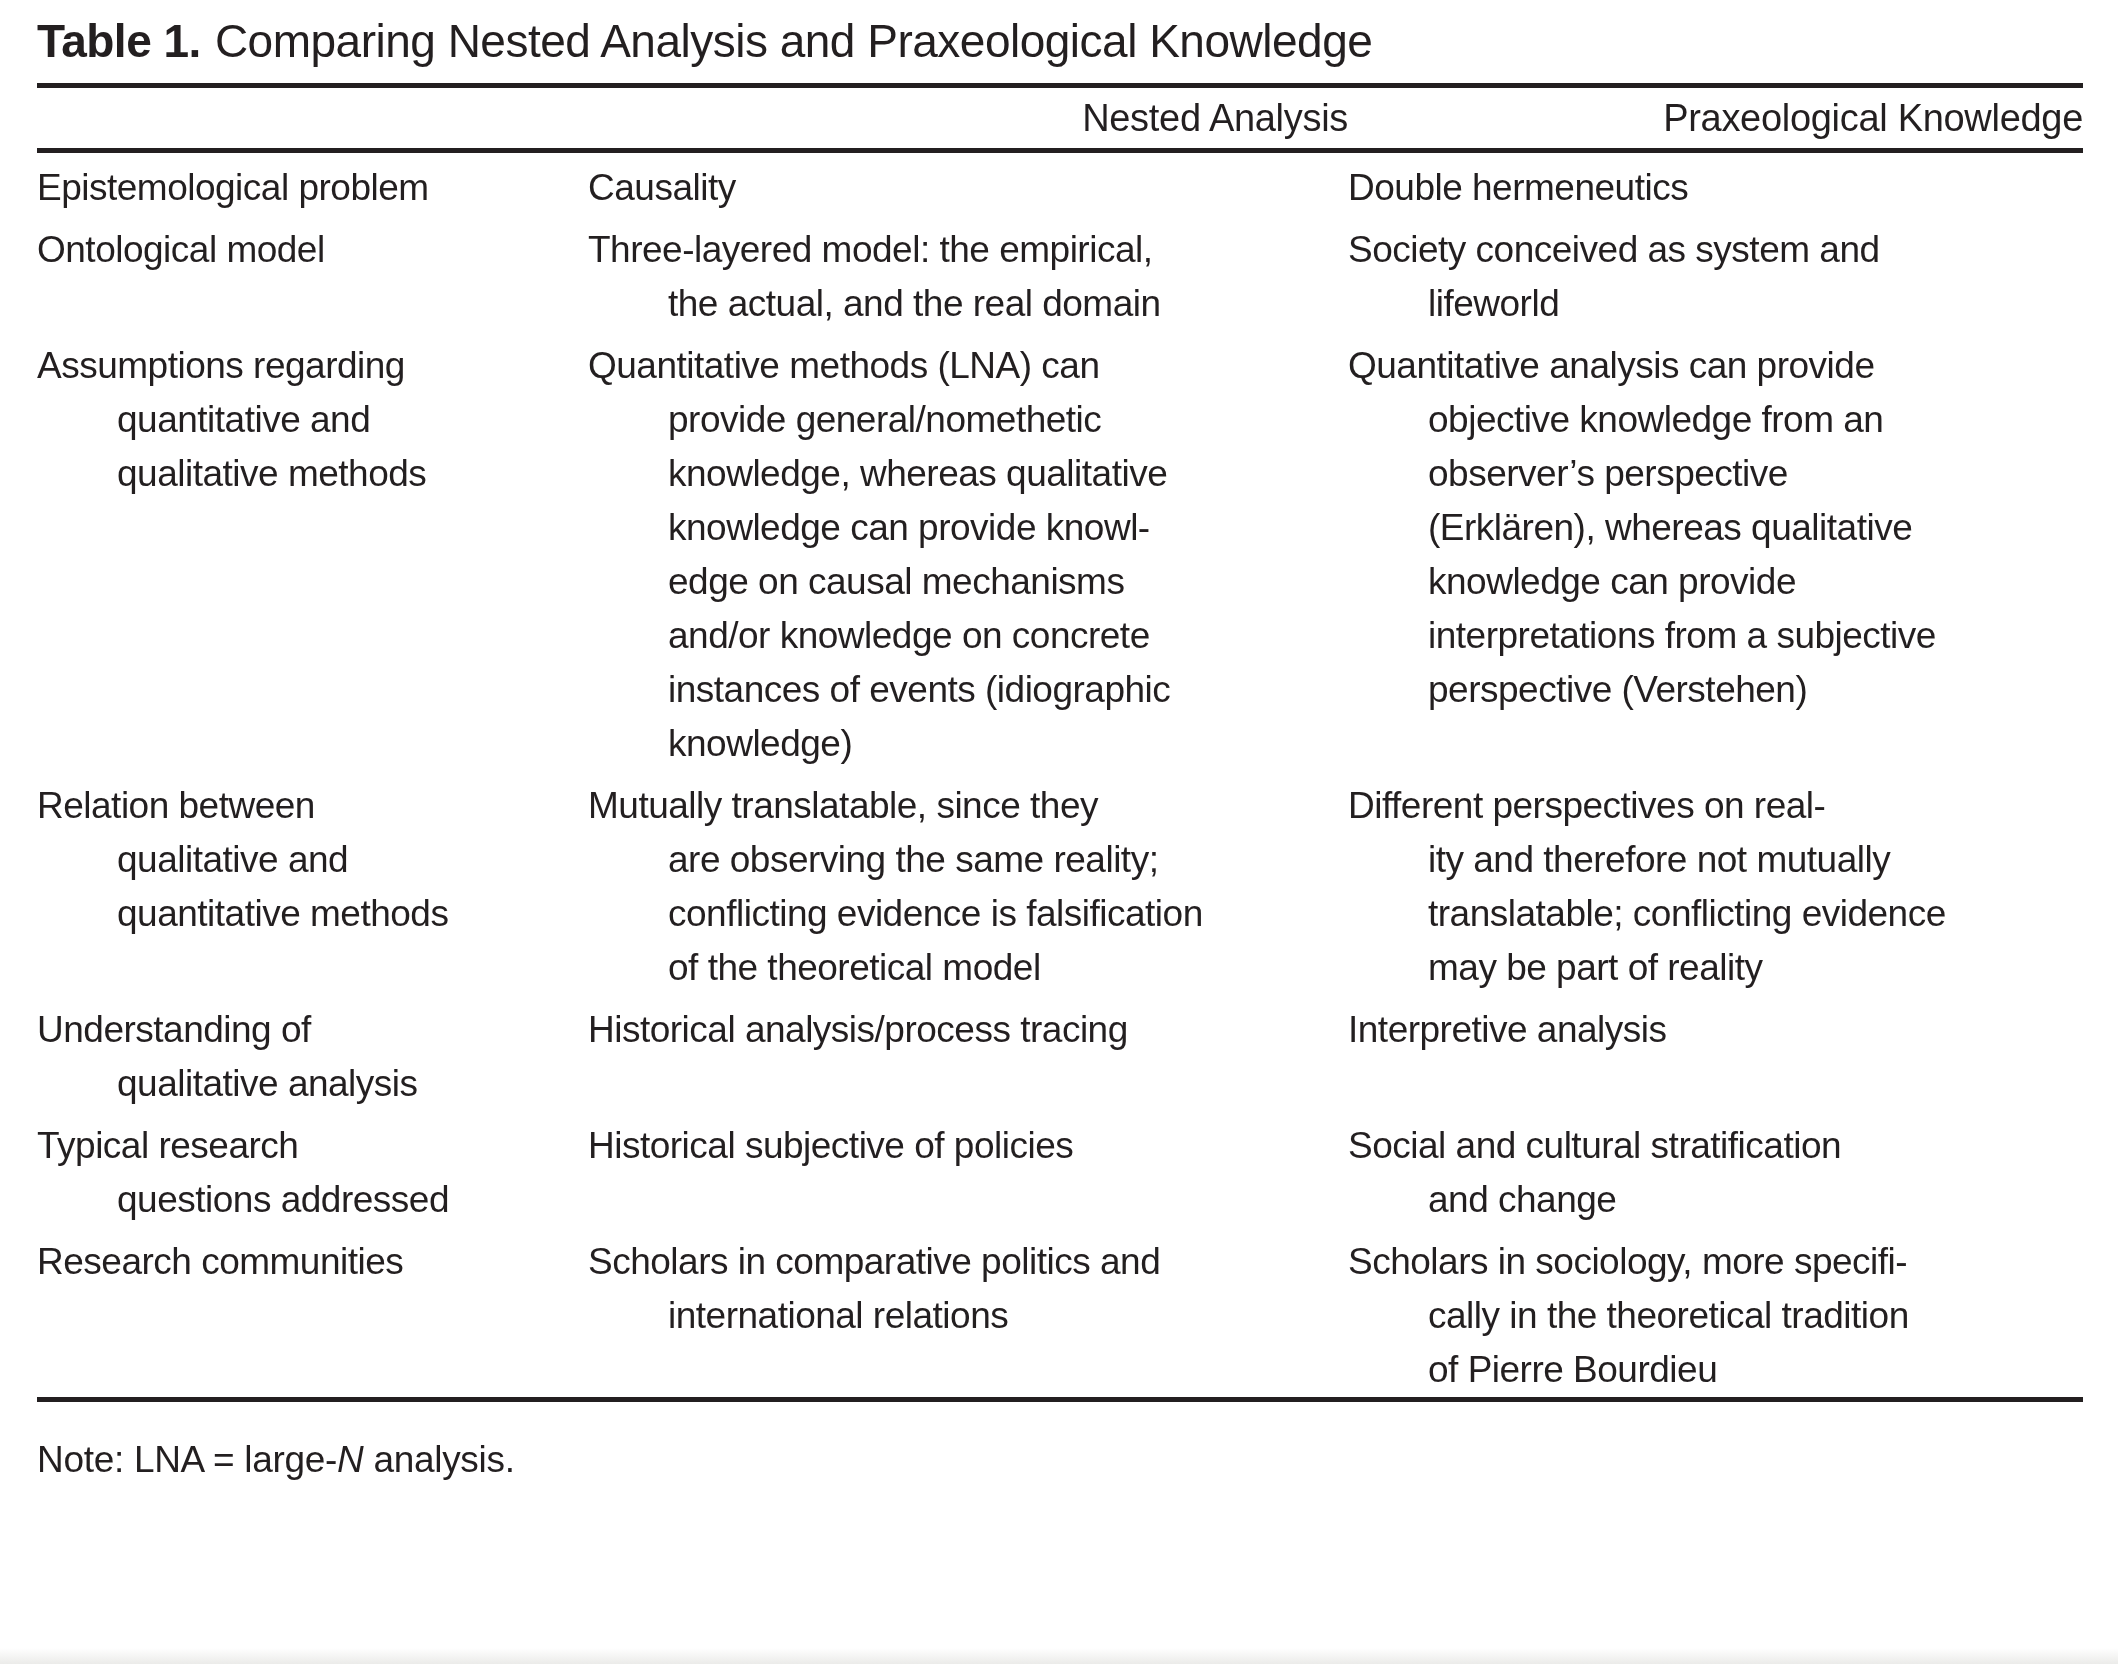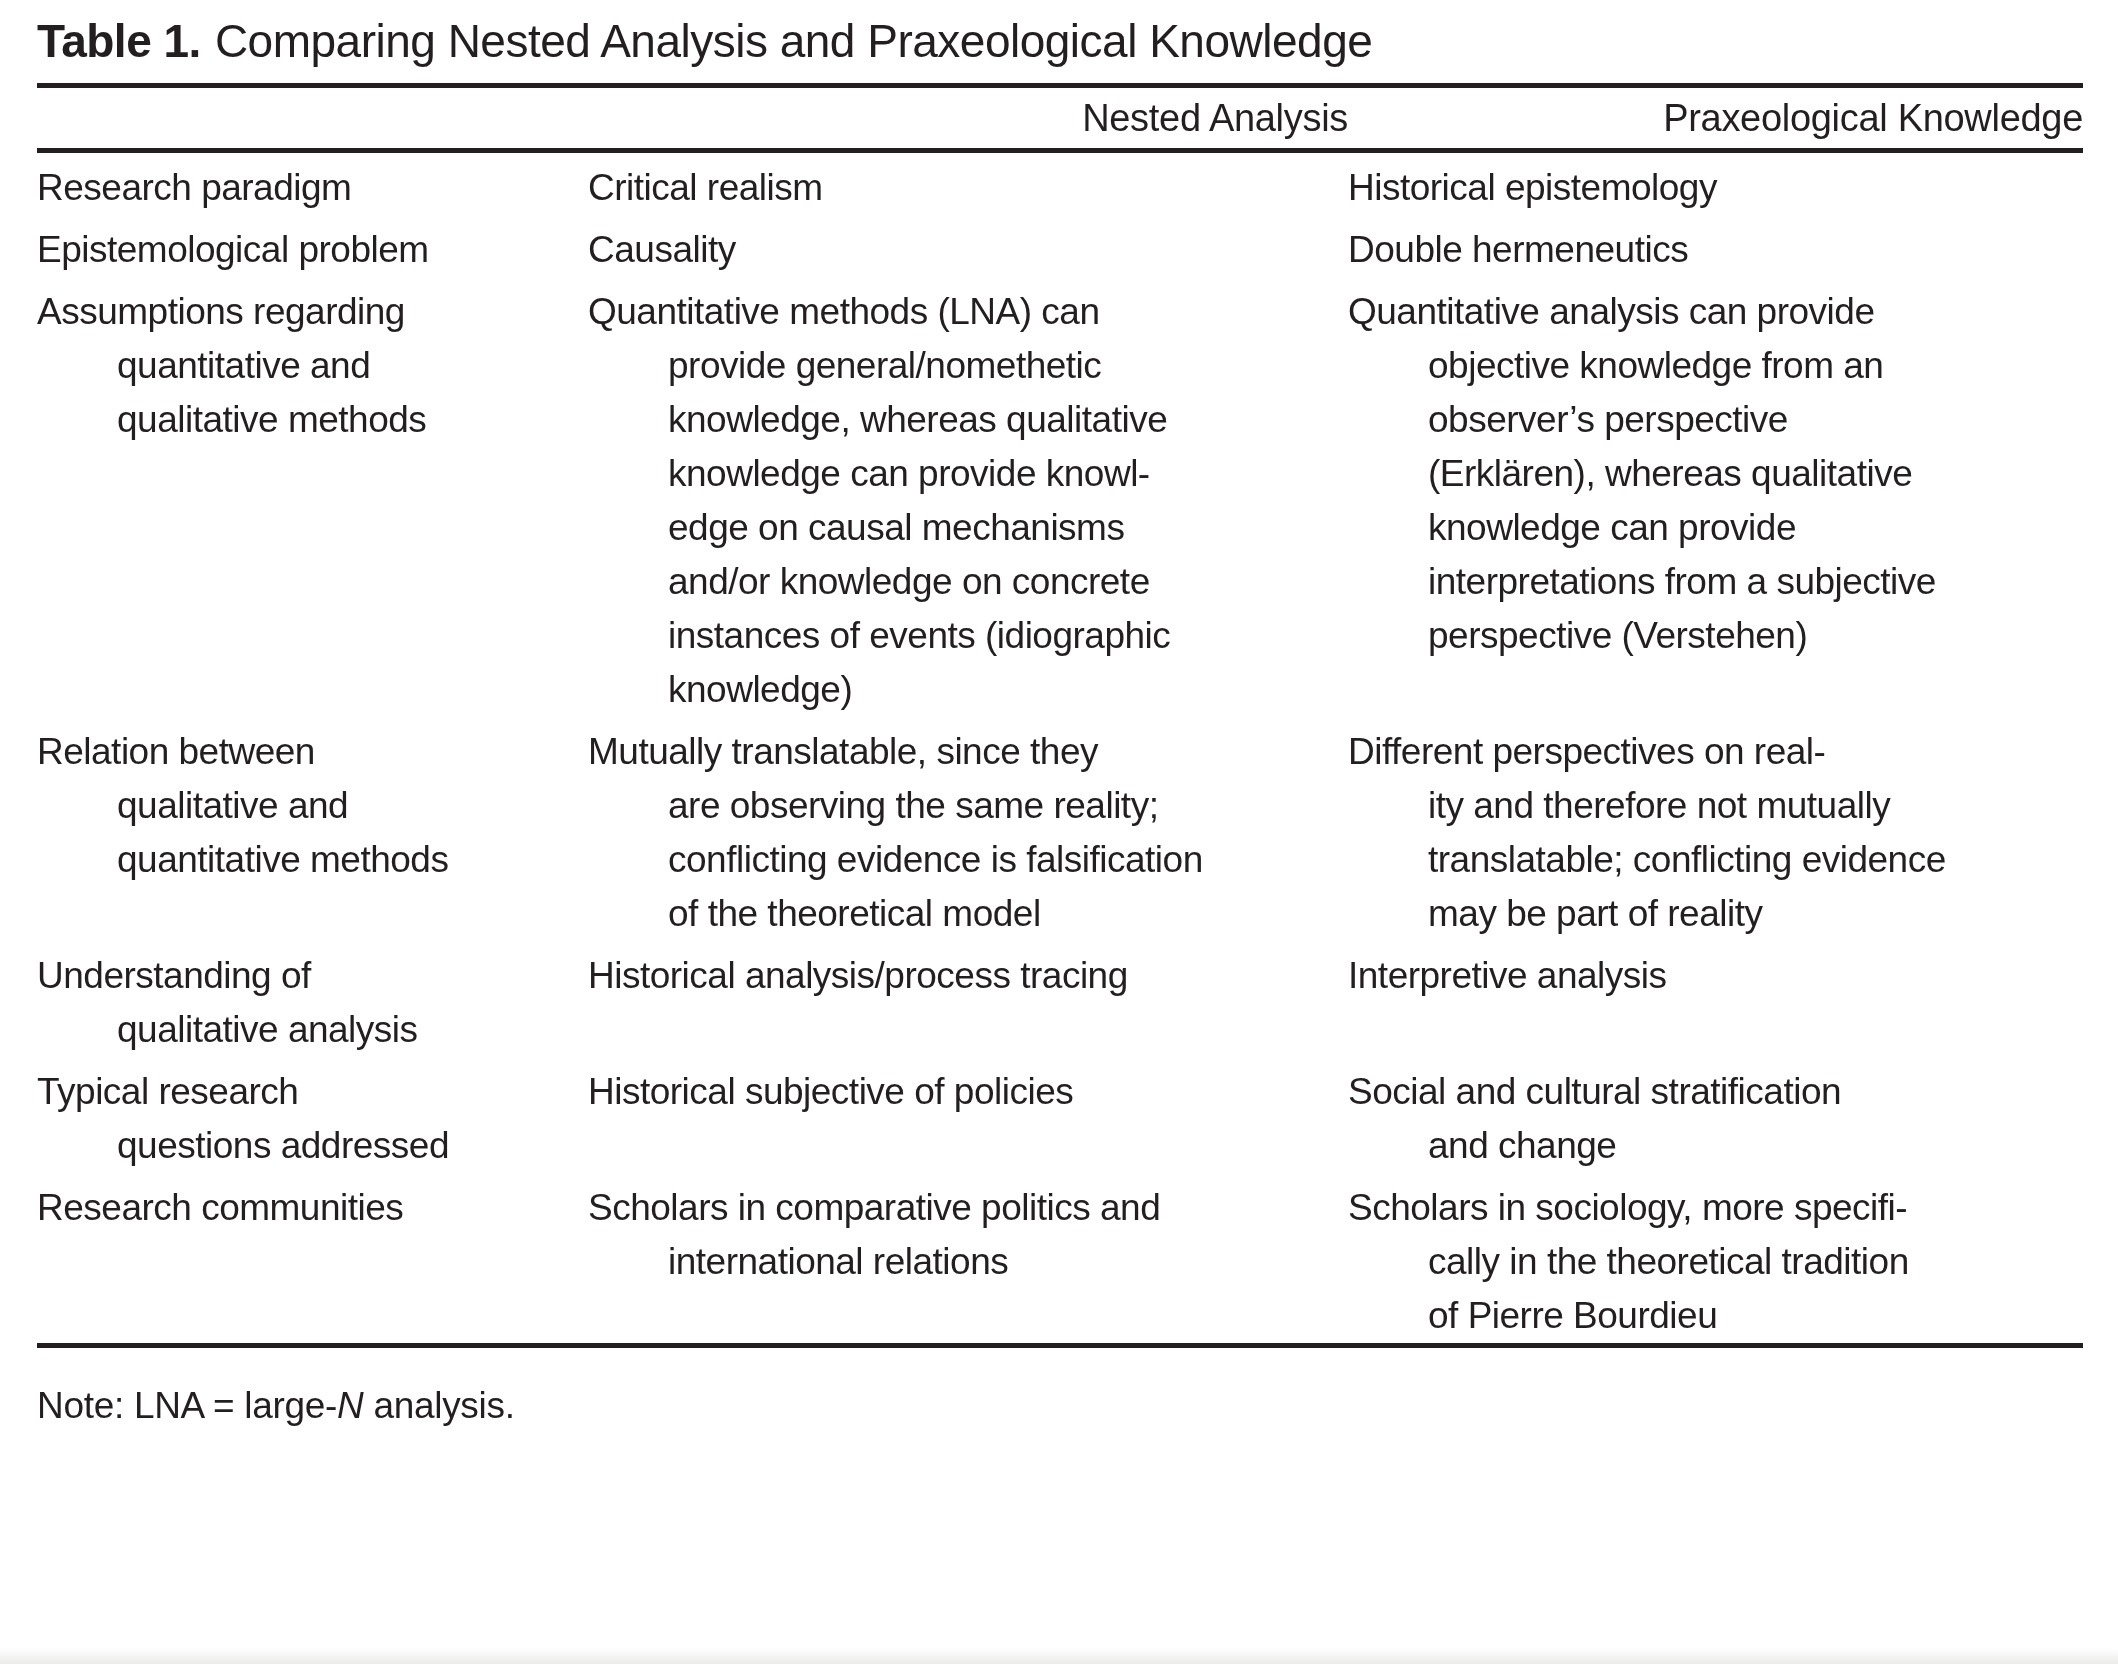--- a/index.html
+++ b/index.html
@@ -97,28 +97,30 @@
     </colgroup>
     <thead>
       <tr>
         <th></th>
         <th>Nested Analysis</th>
         <th>Praxeological Knowledge</th>
       </tr>
     </thead>
     <tbody>
       <tr>
-        <td>Research paradigm</td>
-        <td>Critical realism</td>
-        <td>Historical epistemology</td>
-      </tr>
-      <tr>
         <td>Epistemological problem</td>
         <td>Causality</td>
         <td>Double hermeneutics</td>
+      </tr>
+      <tr>
+        <td>Ontological model</td>
+        <td>Three-layered model: the empirical,
+the actual, and the real domain</td>
+        <td>Society conceived as system and
+lifeworld</td>
       </tr>
       <tr>
         <td>Assumptions regarding
 quantitative and
 qualitative methods</td>
         <td>Quantitative methods (LNA) can
 provide general/nomethetic
 knowledge, whereas qualitative
 knowledge can provide knowl-
 edge on causal mechanisms

